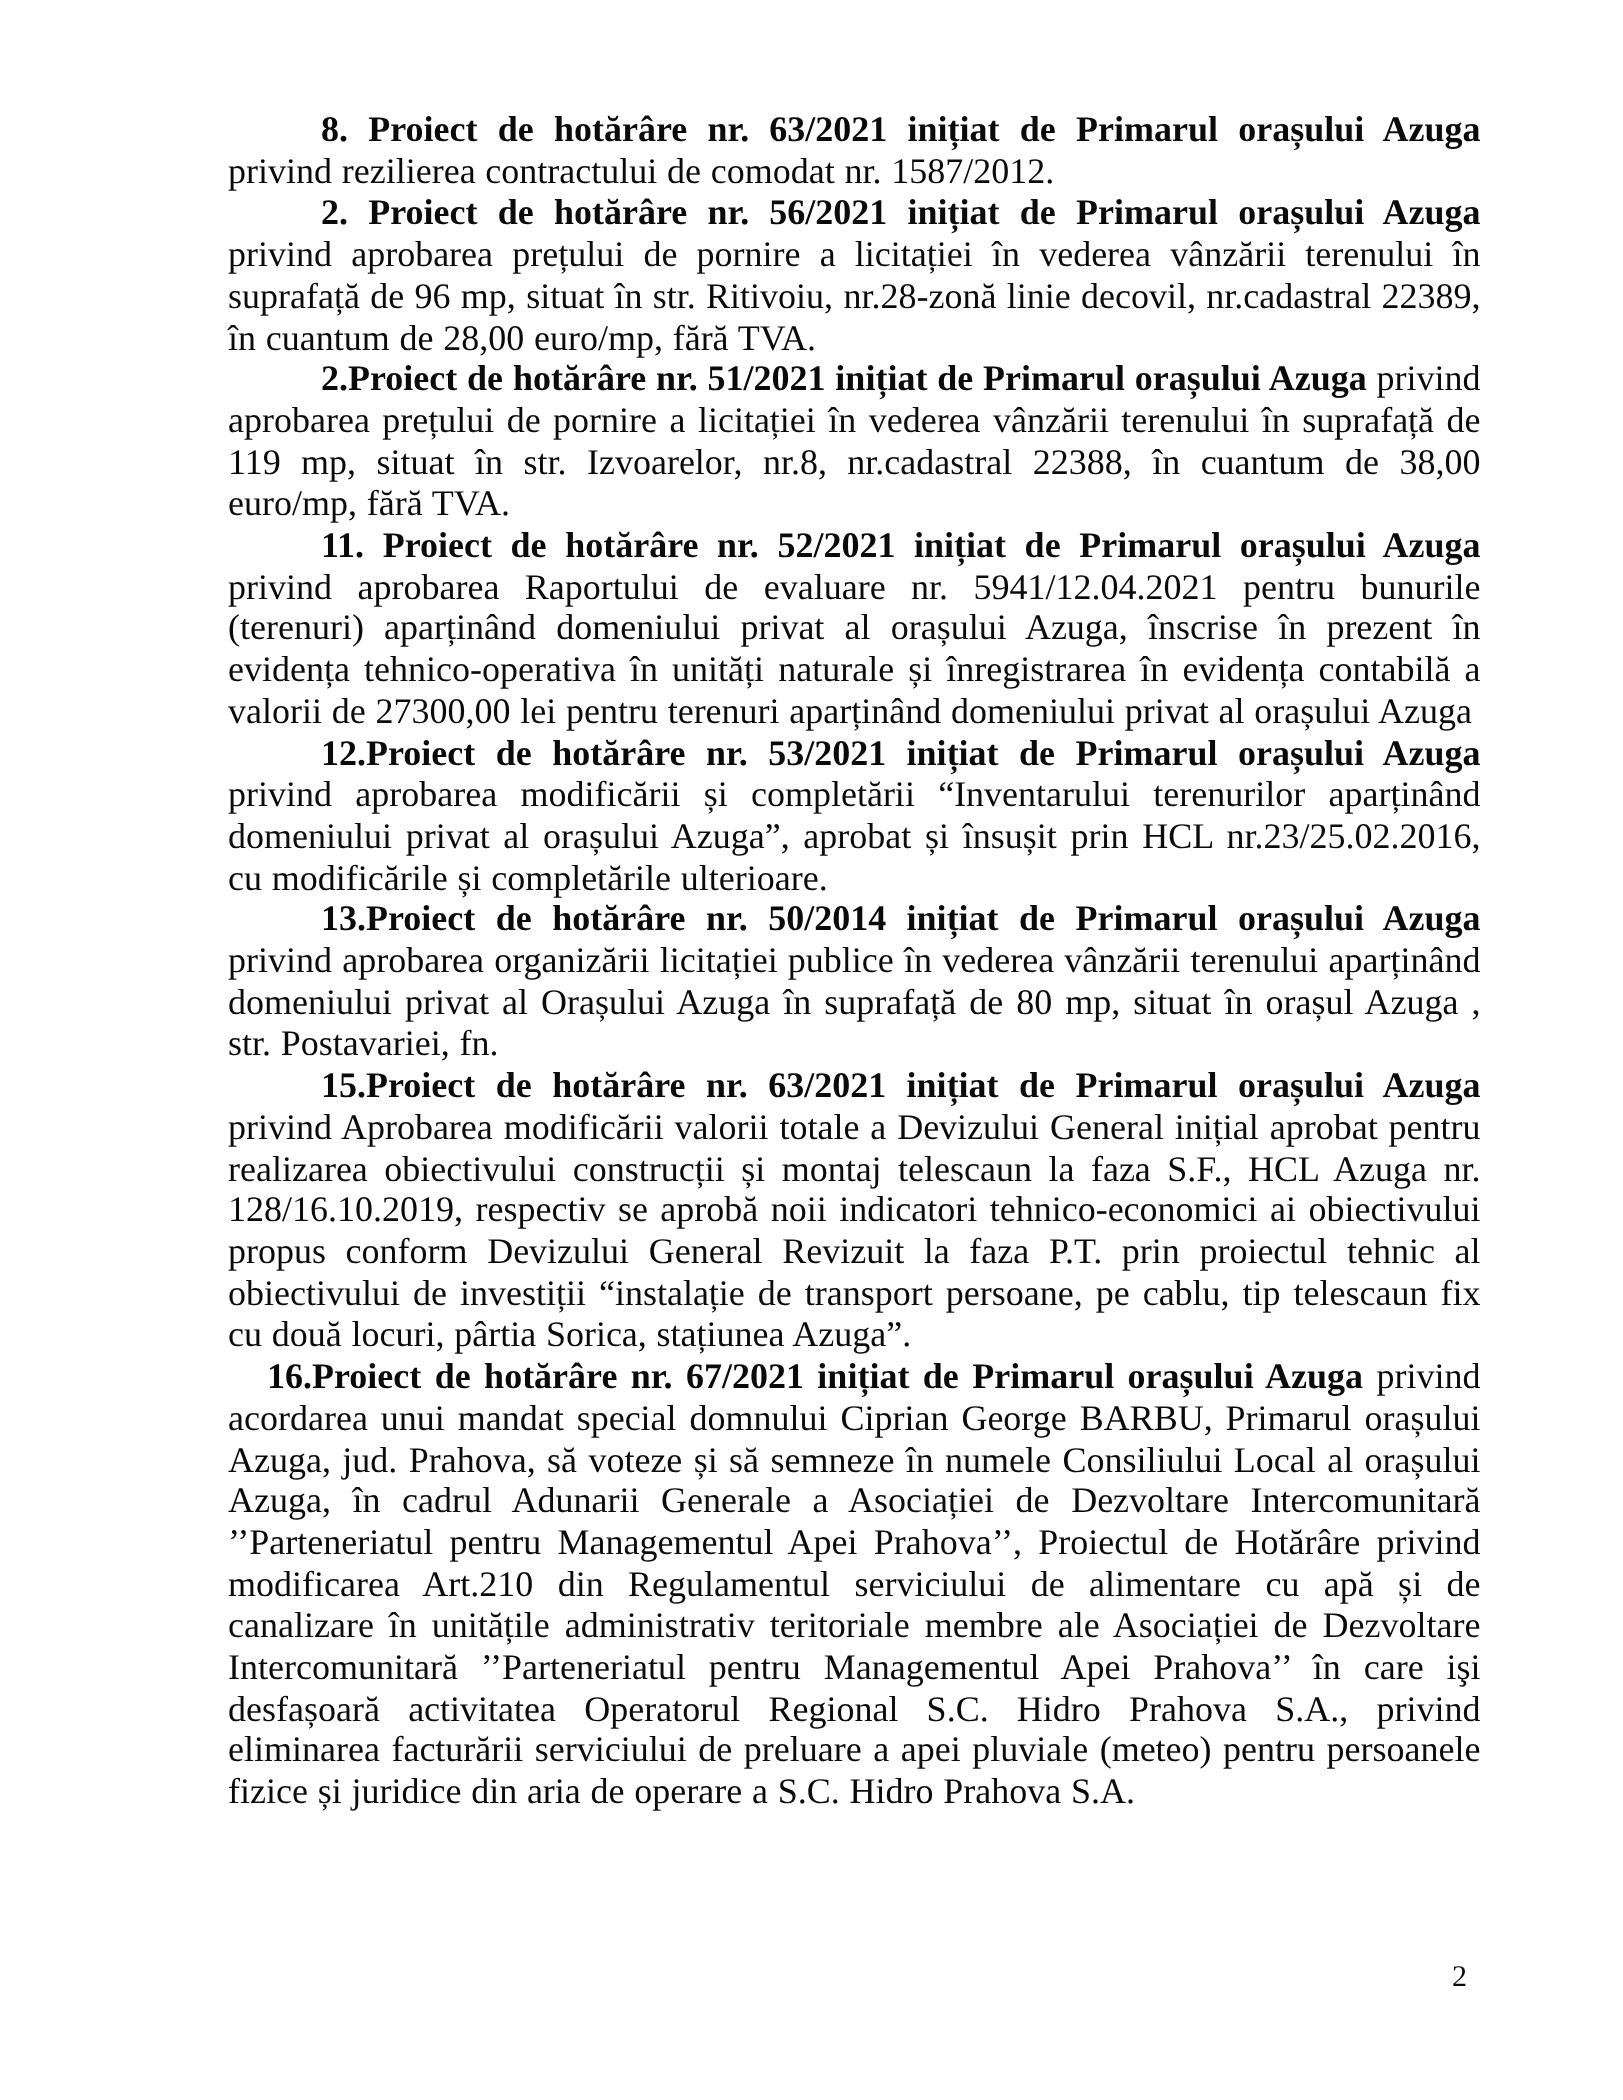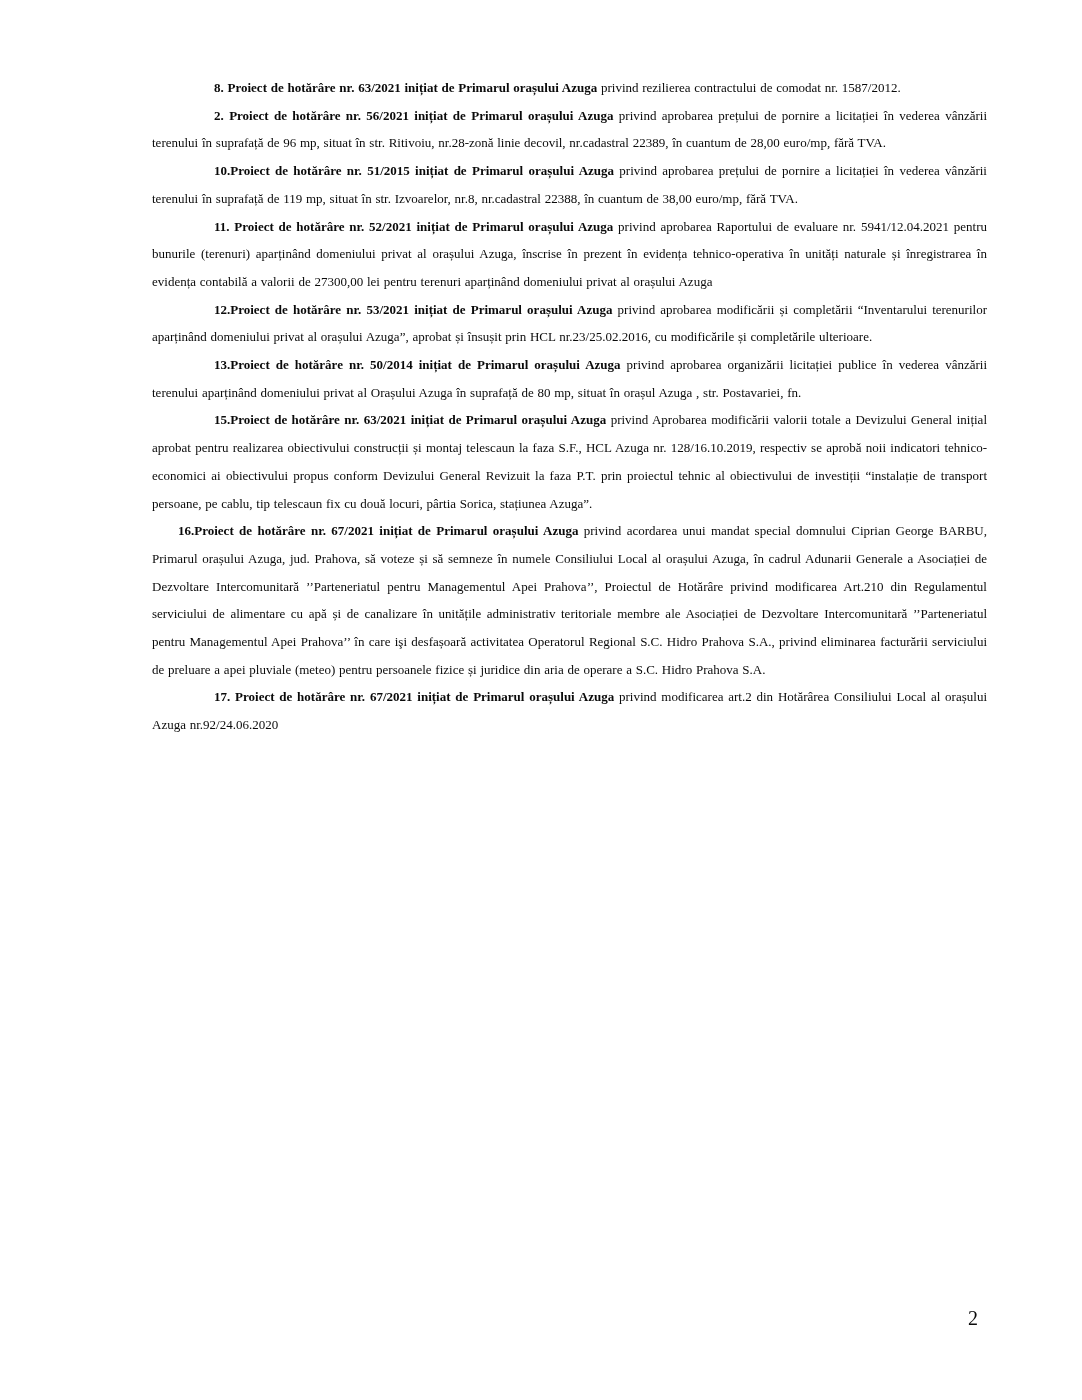--- a/index.html
+++ b/index.html
@@ -20,21 +20,21 @@
   }
   .content {
     position: absolute;
     left: 152px;
     top: 74px;
     width: 835px;
   }
   p.item {
     margin: 0;
     padding: 0;
-    font-size: 13px;
+    font-size: 24px;
     line-height: 27.7px;
     text-align: justify;
     text-indent: 62px;
     word-spacing: 0.5px;
   }
   p.item.small-indent {
     text-indent: 26px;
   }
   p.item b {
     font-weight: bold;
@@ -50,32 +50,31 @@
 </head>
 <body>
 
 <div class="page">
   <div class="content">
 
     <p class="item"><b>8. Proiect de hotărâre nr. 63/2021 inițiat de Primarul orașului Azuga</b><span> privind rezilierea contractului de comodat nr. 1587/2012.</span></p>
 
     <p class="item"><b>2. Proiect de hotărâre nr. 56/2021 inițiat de Primarul orașului Azuga</b><span> privind aprobarea prețului de pornire a licitației în vederea vânzării terenului în suprafață de 96 mp, situat în str. Ritivoiu, nr.28-zonă linie decovil, nr.cadastral 22389, în cuantum de 28,00 euro/mp, fără TVA.</span></p>
 
-    <p class="item"><b>10.Proiect de hotărâre nr. 51/2015 inițiat de Primarul orașului Azuga</b><span> privind aprobarea prețului de pornire a licitației în vederea vânzării terenului în suprafață de 119 mp, situat în str. Izvoarelor, nr.8, nr.cadastral 22388, în cuantum de 38,00 euro/mp, fără TVA.</span></p>
+    <p class="item"><b>2.Proiect de hotărâre nr. 51/2021 inițiat de Primarul orașului Azuga</b><span> privind aprobarea prețului de pornire a licitației în vederea vânzării terenului în suprafață de 119 mp, situat în str. Izvoarelor, nr.8, nr.cadastral 22388, în cuantum de 38,00 euro/mp, fără TVA.</span></p>
 
     <p class="item"><b>11. Proiect de hotărâre nr. 52/2021 inițiat de Primarul orașului Azuga</b><span> privind aprobarea Raportului de evaluare nr. 5941/12.04.2021 pentru bunurile (terenuri) aparținând domeniului privat al orașului Azuga, înscrise în prezent în evidența tehnico-operativa în unități naturale și înregistrarea în evidența contabilă a valorii de 27300,00 lei pentru terenuri aparținând domeniului privat al orașului Azuga</span></p>
 
     <p class="item"><b>12.Proiect de hotărâre nr. 53/2021 inițiat de Primarul orașului Azuga</b><span> privind aprobarea modificării și completării “Inventarului terenurilor aparținând domeniului privat al orașului Azuga”, aprobat și însușit prin HCL nr.23/25.02.2016, cu modificările și completările ulterioare.</span></p>
 
     <p class="item"><b>13.Proiect de hotărâre nr. 50/2014 inițiat de Primarul orașului Azuga</b><span> privind aprobarea organizării licitației publice în vederea vânzării terenului aparținând domeniului privat al Orașului Azuga în suprafață de 80 mp, situat în orașul Azuga , str. Postavariei, fn.</span></p>
 
 
     <p class="item"><b>15.Proiect de hotărâre nr. 63/2021 inițiat de Primarul orașului Azuga</b><span> privind Aprobarea modificării valorii totale a Devizului General inițial aprobat pentru realizarea obiectivului construcții și montaj telescaun la faza S.F., HCL Azuga nr. 128/16.10.2019, respectiv se aprobă noii indicatori tehnico-economici ai obiectivului propus conform Devizului General Revizuit la faza P.T. prin proiectul tehnic al obiectivului de investiții “instalație de transport persoane, pe cablu, tip telescaun fix cu două locuri, pârtia Sorica, stațiunea Azuga”.</span></p>
 
     <p class="item small-indent"><b>16.Proiect de hotărâre nr. 67/2021 inițiat de Primarul orașului Azuga</b><span> privind acordarea unui mandat special domnului Ciprian George BARBU, Primarul orașului Azuga, jud. Prahova, să voteze și să semneze în numele Consiliului Local al orașului Azuga, în cadrul Adunarii Generale a Asociației de Dezvoltare Intercomunitară ’’Parteneriatul pentru Managementul Apei Prahova’’, Proiectul de Hotărâre privind modificarea Art.210 din Regulamentul serviciului de alimentare cu apă și de canalizare în unitățile administrativ teritoriale membre ale Asociației de Dezvoltare Intercomunitară ’’Parteneriatul pentru Managementul Apei Prahova’’ în care işi desfașoară activitatea Operatorul Regional S.C. Hidro Prahova S.A., privind eliminarea facturării serviciului de preluare a apei pluviale (meteo) pentru persoanele fizice și juridice din aria de operare a S.C. Hidro Prahova S.A.</span></p>
 
-    <p class="item"><b>17. Proiect de hotărâre nr. 67/2021 inițiat de Primarul orașului Azuga</b><span> privind modificarea art.2 din Hotărârea Consiliului Local al orașului Azuga nr.92/24.06.2020</span></p>
 
 
   </div>
 
   <div class="page-number">2</div>
 </div>
 
 </body></html>

